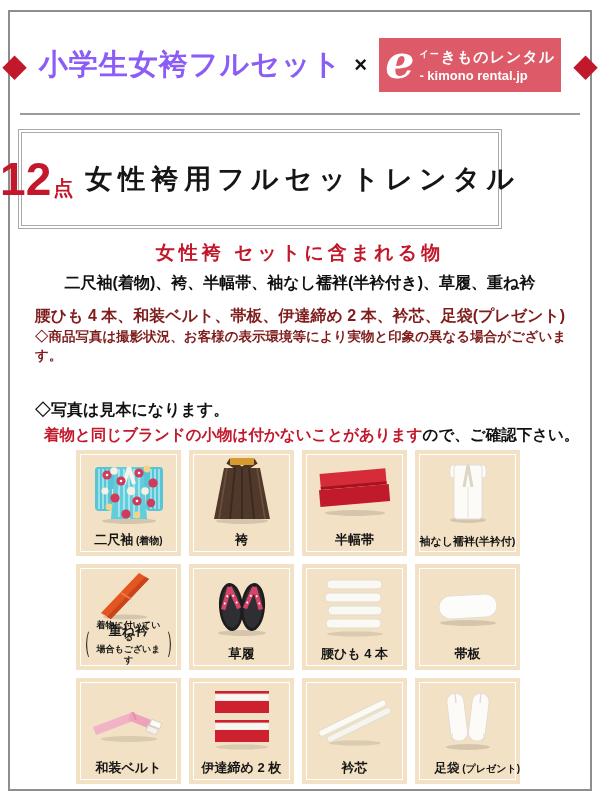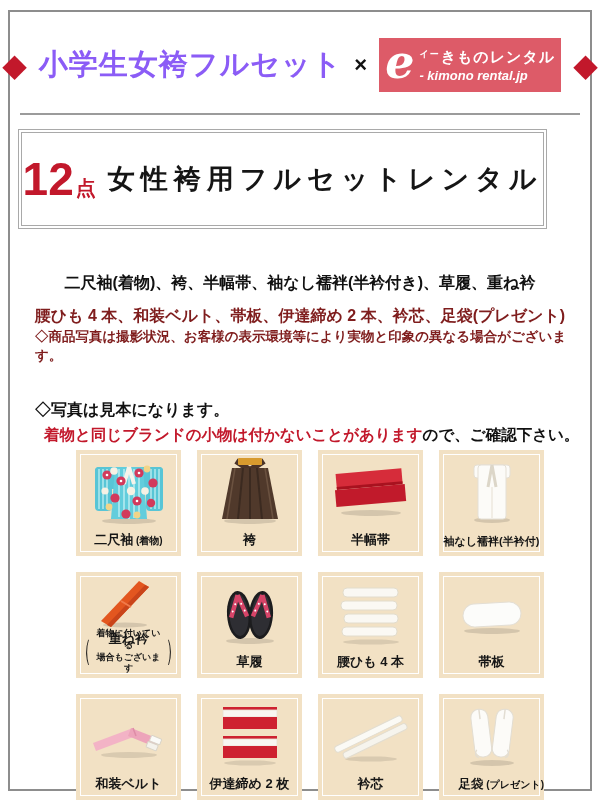--- a/index.html
+++ b/index.html
@@ -13,24 +13,24 @@
   .diamond{color:#c2182b;font-size:32px;line-height:1;}
   .header-title{font-size:29px;font-weight:600;color:#8b5cf6;letter-spacing:1px;white-space:nowrap;}
   .times{font-size:22px;font-weight:600;color:#121212;}
   .logo{width:182px;height:54px;background:#dd5b68;display:flex;align-items:center;
         justify-content:center;gap:5px;color:#fff;flex:0 0 auto;}
   .logo-e{font-family:"DejaVu Serif",serif;font-style:italic;font-weight:700;
         font-size:46px;line-height:.85;margin-top:-4px;}
   .logo-text{display:flex;flex-direction:column;align-items:flex-start;}
   .logo-top{font-size:15px;font-weight:700;letter-spacing:1px;white-space:nowrap;text-align:right;}
   .logo-small{font-size:9px;vertical-align:top;margin-right:1px;}
-  .logo-bottom{font-size:13px;font-weight:700;margin-top:1px;white-space:nowrap;font-style:italic;}
+  .logo-bottom{font-size:13px;font-weight:700;margin-top:1px;white-space:nowrap;}
   .divider{position:absolute;top:113px;left:20px;width:560px;height:2px;background:#9b9b9b;}
   
-  .title-box{position:absolute;left:18px;top:129px;width:529px;height:100px;
+  .title-box{position:absolute;left:18px;top:129px;width:484px;height:100px;
         border:1px solid #a9a9a9;box-sizing:border-box;padding:2px;background:#fff;}
   .title-box-inner{width:100%;height:100%;border:1px solid #a9a9a9;box-sizing:border-box;
         display:flex;align-items:center;justify-content:center;}
   .count{color:#c2182b;font-size:46px;font-weight:700;line-height:1;}
   .count-unit{color:#c2182b;font-size:20px;font-weight:700;margin:18px 4px 0 2px;}
   .set-label{font-size:27px;font-weight:600;color:#151515;letter-spacing:6px;margin-left:8px;white-space:nowrap;}
   
   .inc-heading{position:absolute;top:240px;left:0;width:100%;text-align:center;
         color:#c2182b;font-size:19px;font-weight:700;letter-spacing:4px;}
   .inc-line1{position:absolute;top:273px;left:0;width:100%;text-align:center;
@@ -40,21 +40,21 @@
   
   .note1{position:absolute;top:328px;left:35px;width:545px;font-size:13.5px;
         font-weight:700;color:#7f1d1d;line-height:1.4;}
   .note1 .l2{padding-left:9px;}
   .note2{position:absolute;top:400px;left:35px;width:545px;}
   .note2 .l1{font-size:16px;font-weight:700;color:#111;}
   .note2 .l2{font-size:15.5px;font-weight:700;color:#111;padding-left:9px;margin-top:4px;}
   .red-strong{color:#c2182b;}
   
   .grid{position:absolute;left:76px;top:450px;width:444px;display:grid;
-        grid-template-columns:repeat(4,105px);grid-auto-rows:106px;gap:16px;}
+        grid-template-columns:repeat(4,105px);grid-auto-rows:106px;gap:8px;}
   .cell{position:relative;background:#f2e1c4;}
   .frame{position:absolute;inset:4px;border:1px solid #ffffff;pointer-events:none;}
   .img{position:absolute;top:4px;left:0;right:0;height:74px;
         display:flex;align-items:center;justify-content:center;}
   .label{position:absolute;bottom:7px;left:0;width:100%;text-align:center;
         font-weight:700;font-size:13px;color:#161616;white-space:nowrap;}
   .suffix{font-size:10px;font-weight:700;}
   .cell-juban .label{font-size:11px;}
   .cell-tabi .label{font-size:12.5px;text-align:right;}
   .cell-kasane .img{top:2px;height:56px;}
@@ -87,20 +87,21 @@
   <div class="divider"></div>
 
   <div class="title-box">
     <div class="title-box-inner">
       <span class="count">12</span>
       <span class="count-unit">点</span>
       <span class="set-label">女性袴用フルセットレンタル</span>
     </div>
   </div>
 
+  <div class="inc-heading">女性袴 セットに含まれる物</div>
   <div class="inc-line1">二尺袖(着物)、袴、半幅帯、袖なし襦袢(半衿付き)、草履、重ね衿</div>
   <div class="inc-line2">腰ひも 4 本、和装ベルト、帯板、伊達締め 2 本、衿芯、足袋(プレゼント)</div>
 
   <div class="note1">
     <div class="l1">◇商品写真は撮影状況、お客様の表示環境等により実物と印象の異なる場合がございます。</div>
   </div>
 
   <div class="note2">
     <div class="l1">◇写真は見本になります。</div>
     <div class="l2"><span class="red-strong">着物と同じブランドの小物は付かないことがあります</span><span>ので、ご確認下さい。</span></div>

